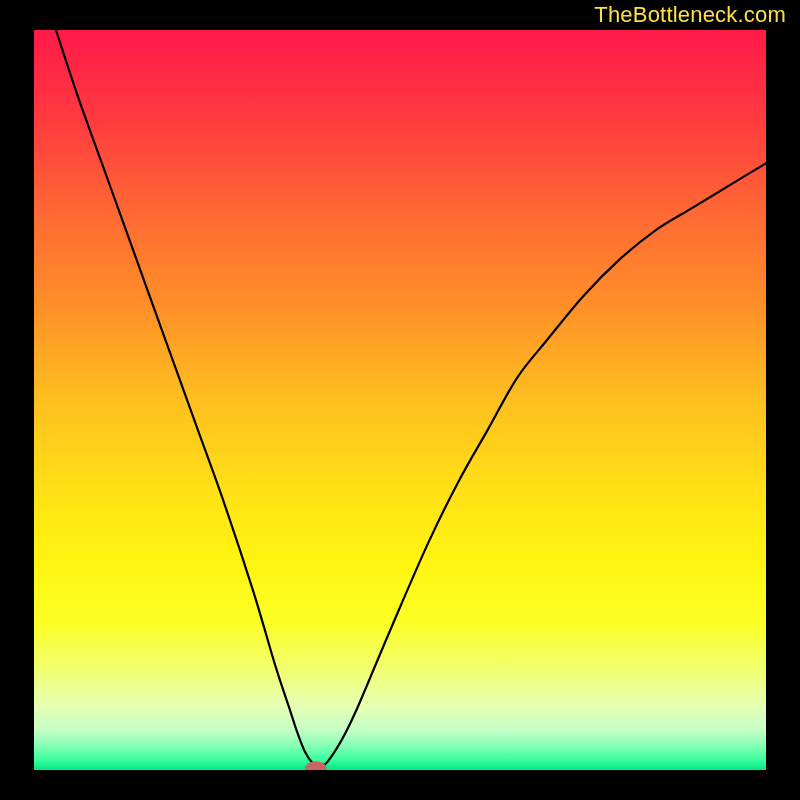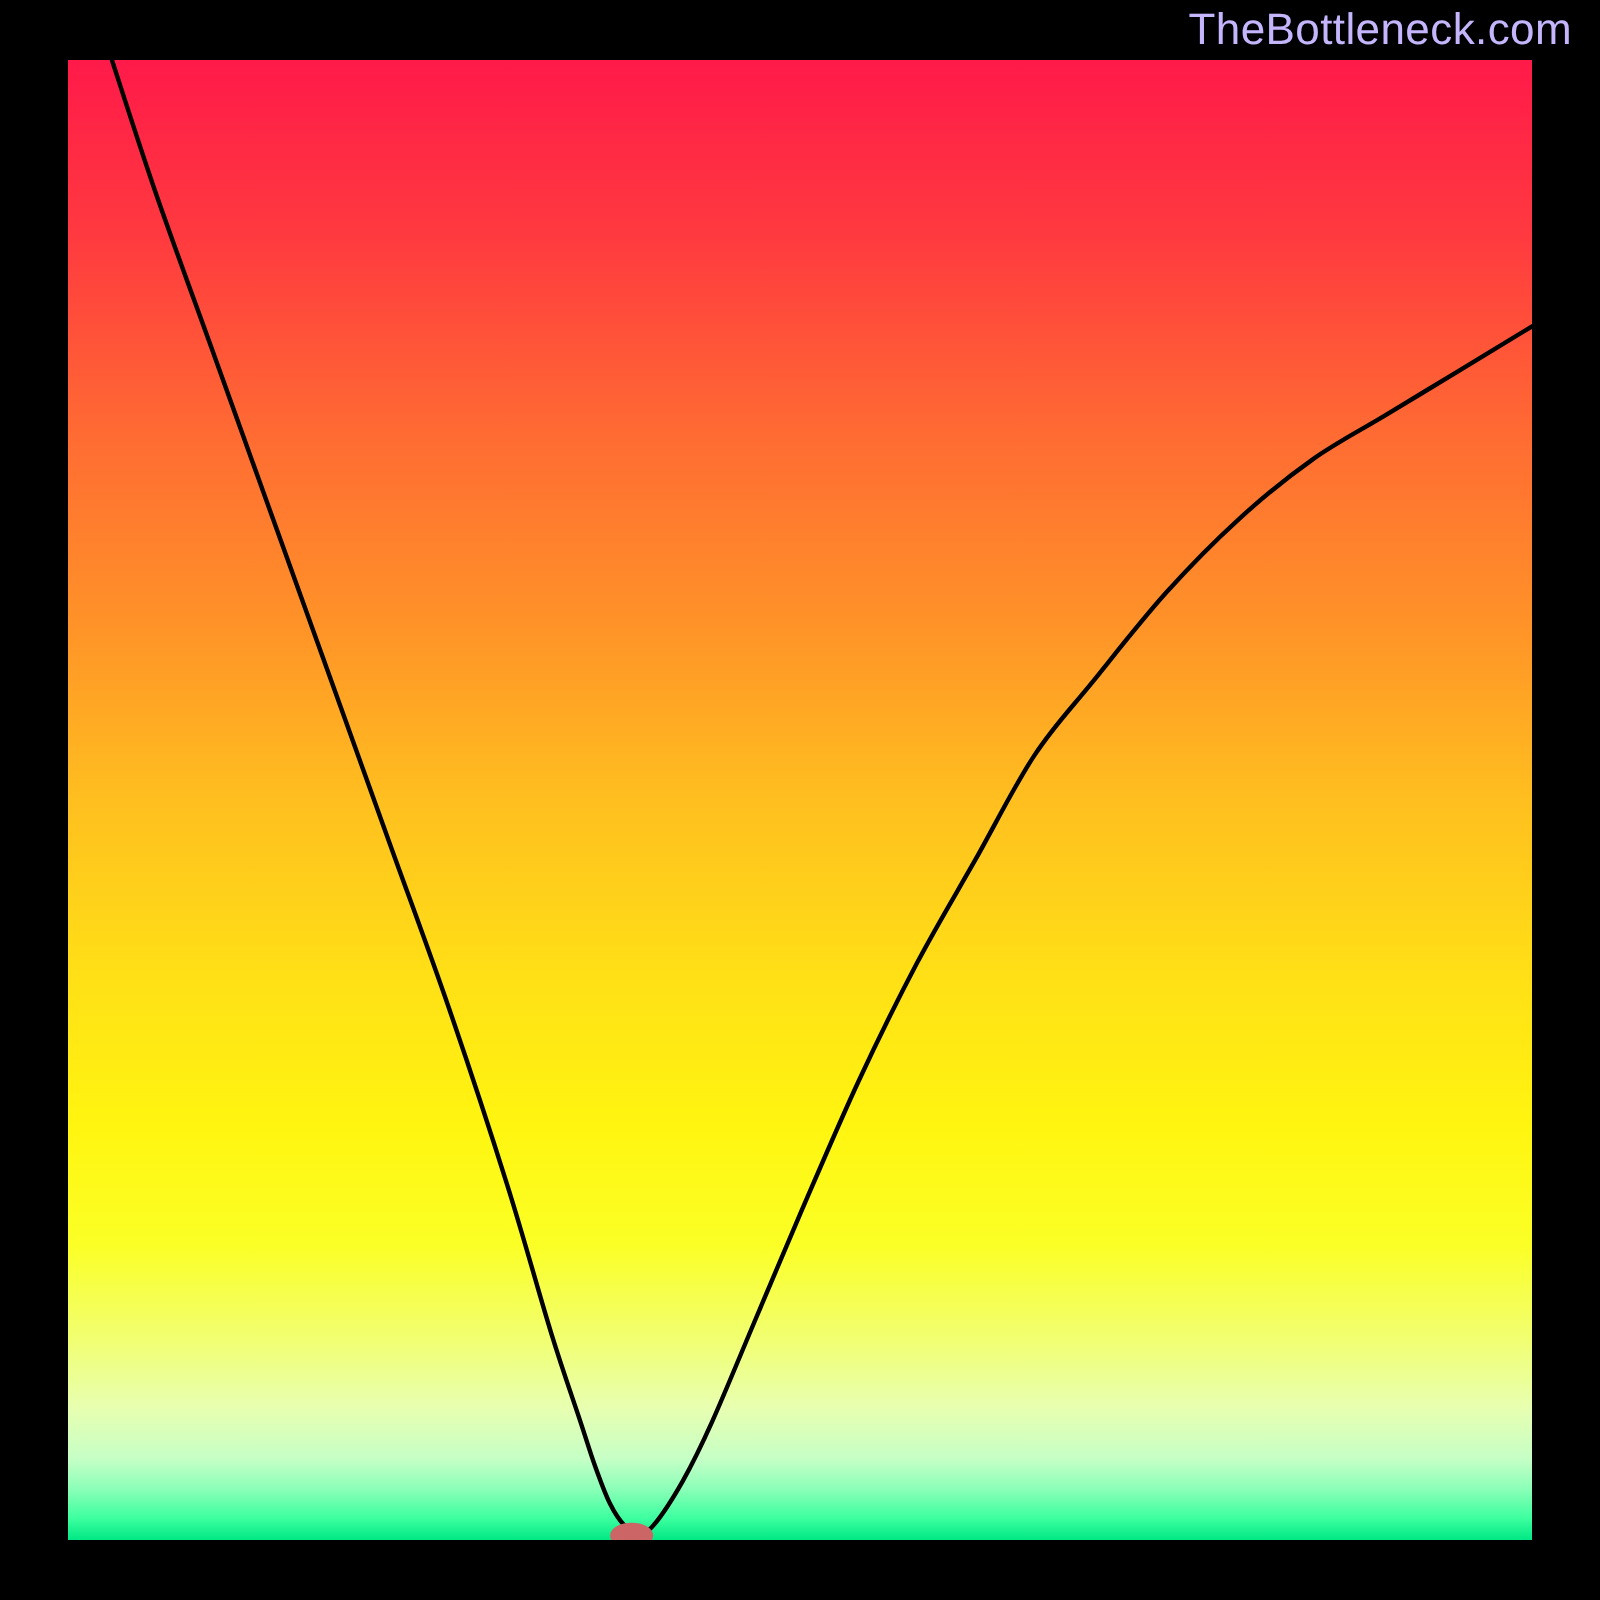--- a/index.html
+++ b/index.html
@@ -13,21 +13,21 @@
   }
   .frame {
     position: relative;
     width: 800px;
     height: 800px;
   }
   .watermark {
     position: absolute;
     top: 2px;
     right: 14px;
-    color: #c4b5fd;
+    color: #fde047;
     font-size: 22px;
     font-weight: 500;
     letter-spacing: 0.2px;
     z-index: 5;
     user-select: none;
   }
   .plot-wrap {
     position: absolute;
     left: 34px;
     top: 30px;

